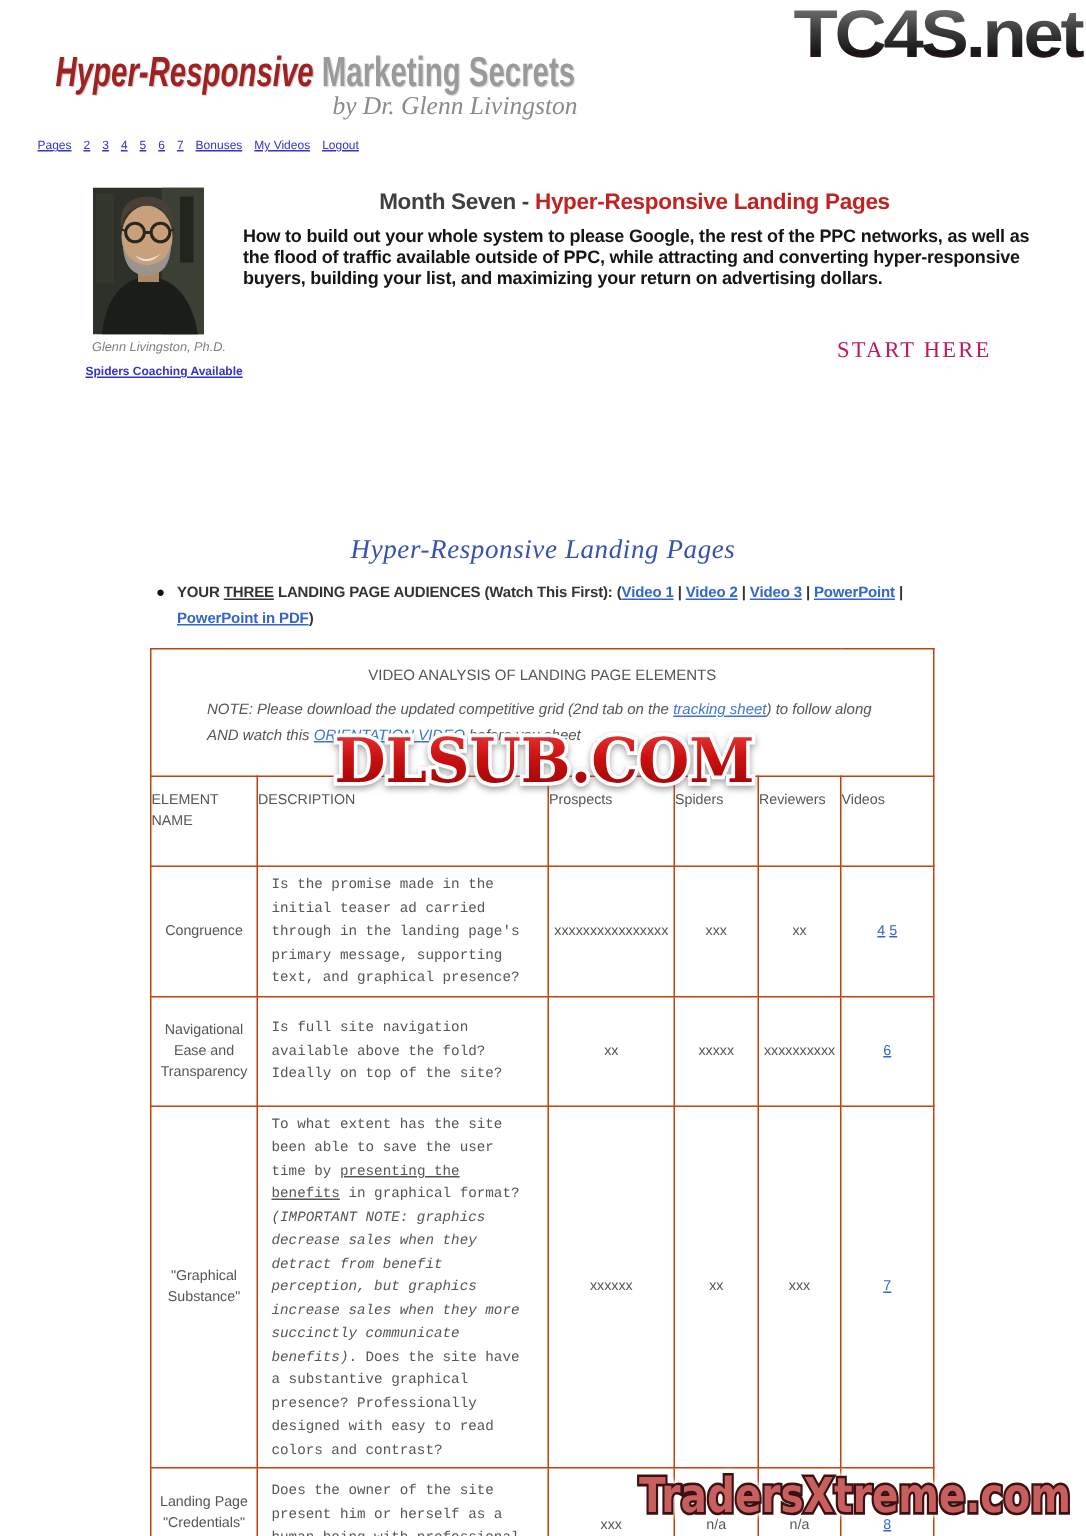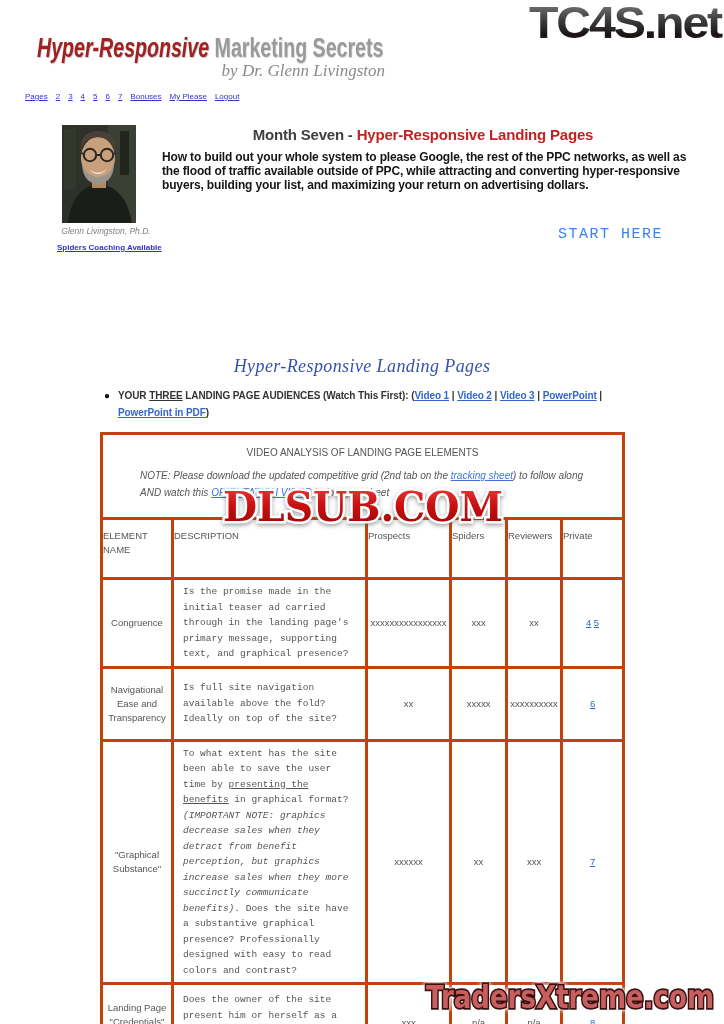--- a/index.html
+++ b/index.html
@@ -26,39 +26,39 @@
     font-style:italic; font-size:8.5px; color:#808080; }
   .coach { position:absolute; left:57px; top:243px; font-size:8px; font-weight:bold;
     color:#3232cc; text-decoration:underline; }
 
   
   .month-title { position:absolute; left:162px; top:126px; width:522px; text-align:center;
     font-size:15px; font-weight:bold; color:#3f3f3f; letter-spacing:-.2px; }
   .month-title .hl { color:#c32222; }
   .intro-p { position:absolute; left:162px; top:150px; width:530px; font-size:12px;
     font-weight:bold; color:#151515; line-height:14px; letter-spacing:-.15px; }
-  .start-here { position:absolute; left:558px; top:226px; font-family:Liberation Mono, monospace;
-    font-size:15px; color:#3b82f6; letter-spacing:1.5px; }
+  .start-here { position:absolute; left:558px; top:226px; font-family:Liberation Serif, serif;
+    font-size:15px; color:#be185d; letter-spacing:1.5px; }
 
   
   .sec-heading { position:absolute; left:0; top:356px; width:724px; text-align:center;
     font-family:"Liberation Serif", serif; font-style:italic; font-size:18px; color:#3752ad;
     letter-spacing:.4px; }
   .bullet { position:absolute; left:104px; top:387px; width:525px; font-size:10px;
     font-weight:bold; color:#333; line-height:17px; letter-spacing:-.1px; }
   .bullet .dot { position:absolute; left:0; top:0; font-size:10px; color:#111; }
   .bullet .txt { display:block; padding-left:14px; }
   .bullet .useg { text-decoration:underline; }
   .bullet a { color:#3366cc; text-decoration:underline; font-weight:bold; }
   .bullet .sep { color:#333; }
 
   
   .vtable { position:absolute; left:100px; top:432px; width:522px; border-collapse:collapse;
     table-layout:fixed; font-size:9.5px; color:#555; }
-  .vtable td, .vtable th { border:3px solid #c2410c; font-weight:normal; }
+  .vtable td, .vtable th { border:1px solid #c2410c; font-weight:normal; }
   .cell-top { height:85px; vertical-align:top; }
   .t-title { text-align:center; font-size:10px; color:#555; padding-top:12px; }
   .note { font-style:italic; font-size:10px; color:#555; line-height:17px;
     padding:9px 20px 0 37px; text-align:left; }
   .note a { color:#3d74d6; text-decoration:underline; }
   .hdr th { height:60px; vertical-align:top; padding-top:9px; text-align:left;
     font-size:9.5px; color:#555; line-height:14px; }
   .c-name { text-align:center; vertical-align:middle; line-height:14px; padding:2px; }
   .c-desc { text-align:left; vertical-align:middle; padding:4px 8px 4px 9px; line-height:15.5px;font-family:Liberation Mono, monospace; }
   .c-desc .iseg { font-style:italic; }
@@ -94,21 +94,21 @@
       <linearGradient id="tcg" x1="0" y1="0" x2="0" y2="1">
         <stop offset="0" stop-color="#8c8c8c"></stop>
         <stop offset="0.45" stop-color="#3d3d3d"></stop>
         <stop offset="0.75" stop-color="#191414"></stop>
         <stop offset="1" stop-color="#6b2424"></stop>
       </linearGradient>
     </defs>
     <text x="99" y="46" text-anchor="middle" font-family="Liberation Sans, sans-serif" font-size="45" font-weight="bold" letter-spacing="-2" fill="url(#tcg)" textLength="192" lengthAdjust="spacingAndGlyphs">TC4S.net</text>
   </svg>
 
-  <div class="nav"><a href="#">Pages</a><a href="#">2</a><a href="#">3</a><a href="#">4</a><a href="#">5</a><a href="#">6</a><a href="#">7</a><a href="#">Bonuses</a><a href="#">My Please</a><a href="#">Logout</a></div>
+  <div class="nav"><a href="#">Pages</a><a href="#">2</a><a href="#">3</a><a href="#">4</a><a href="#">5</a><a href="#">6</a><a href="#">7</a><a href="#">Bonuses</a><a href="#">My Videos</a><a href="#">Logout</a></div>
 
   <svg class="photo" viewBox="0 0 74 98">
     <rect width="74" height="98" fill="#2e3129"></rect>
     <rect x="46" width="28" height="98" fill="#3c4336" opacity="0.85"></rect>
     <rect x="58" y="6" width="9" height="44" fill="#22251e"></rect>
     <rect x="2" y="4" width="12" height="60" fill="#363a2e" opacity="0.7"></rect>
     <path d="M6 98 Q10 62 37 59 Q64 62 70 98 Z" fill="#1b1d19"></path>
     <rect x="30" y="50" width="14" height="13" fill="#b08962"></rect>
     <ellipse cx="36" cy="33" rx="17" ry="21" fill="#c9a07c"></ellipse>
     <path d="M19 28 Q16 7 36 6 Q56 7 53 28 Q52 13 36 12 Q20 13 19 28 Z" fill="#4a4038"></path>
@@ -150,21 +150,21 @@
           <div class="t-title">VIDEO ANALYSIS OF LANDING PAGE ELEMENTS</div>
           <p class="note"><span>NOTE: Please download the updated competitive grid (2nd tab on the </span><a href="#">tracking sheet</a><span>) to follow along AND watch this </span><a href="#">ORIENTATION VIDEO</a><span> before you sheet</span></p>
         </td>
       </tr>
       <tr class="hdr">
         <th>ELEMENT NAME</th>
         <th>DESCRIPTION</th>
         <th>Prospects</th>
         <th>Spiders</th>
         <th>Reviewers</th>
-        <th>Private</th>
+        <th>Videos</th>
       </tr>
     <tr class="row row0">
           <td class="c-name">Congruence</td>
           <td class="c-desc"><span>Is the promise made in the initial teaser ad carried through in the landing page's primary message, supporting text, and graphical presence?</span></td>
           <td class="c-data">xxxxxxxxxxxxxxxx</td>
           <td class="c-data">xxx</td>
           <td class="c-data">xx</td>
           <td class="c-data"><a href="#" class="vlink">4</a>  <a href="#" class="vlink">5</a></td>
         </tr>
         <tr class="row row1">

